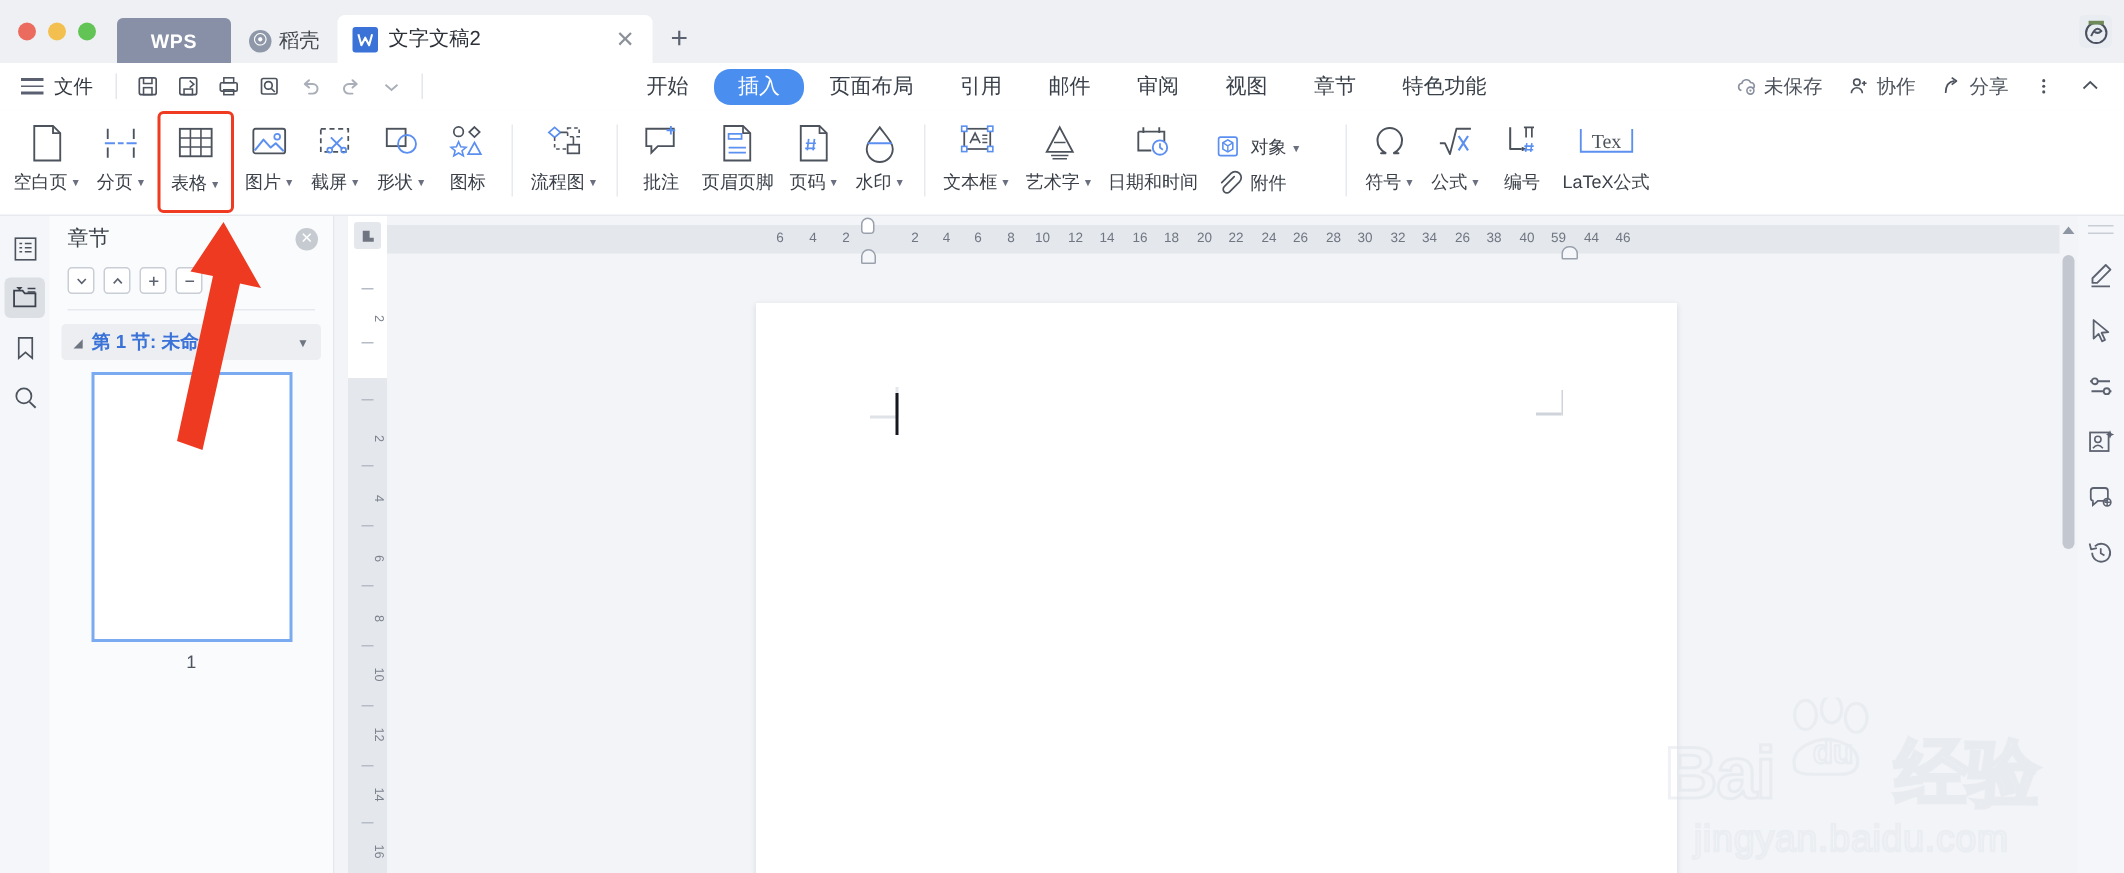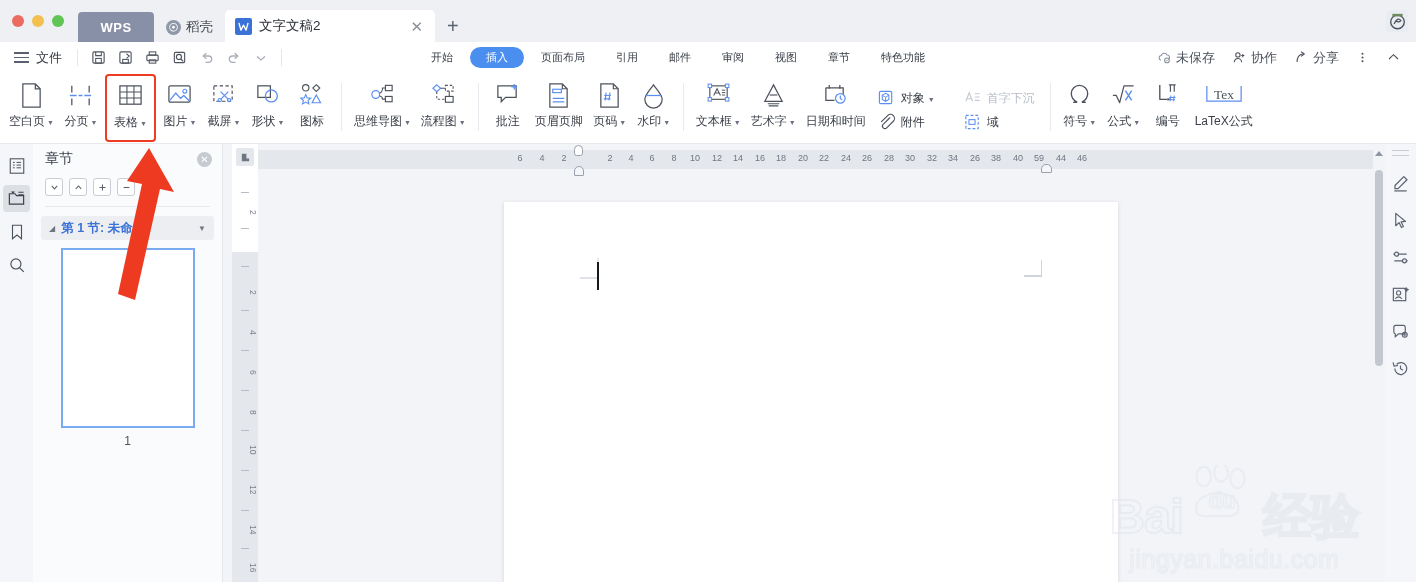--- a/index.html
+++ b/index.html
@@ -60,21 +60,21 @@
   .menubar {
     position: absolute; top: 42px; left: 0; width: 1416px; height: 31px;
     background: #fff; display: flex; align-items: center; padding-left: 8px;
   }
   .hamb { width: 26px; display: flex; flex-direction: column; gap: 3px; padding: 0 6px; }
   .hamb i { display: block; height: 1.5px; background: #5a6070; width: 15px; }
   .menu-file { font-size: 13px; color: #333941; padding: 0 8px 0 2px; }
   .vdiv { width: 1px; height: 17px; background: #e3e6ec; margin: 0 7px; }
   .qicon { width: 27px; height: 24px; display: flex; align-items: center; justify-content: center; }
   .ribbon-tabs { display: flex; align-items: center; margin-left: 128px; gap: 3px; }
-  .rtab { font-size: 11px; color: #3a4049; padding: 3px 14px; border-radius: 11px; white-space: nowrap; }
+  .rtab { font-size: 14px; color: #3a4049; padding: 3px 14px; border-radius: 11px; white-space: nowrap; }
   .rtab.active { background: #4a8ef0; color: #fff; padding: 3px 16px; }
   .mb-right { margin-left: auto; display: flex; align-items: center; gap: 3px; padding-right: 8px; }
   .mbr-item { display: flex; align-items: center; gap: 4px; font-size: 13px; color: #4d535d; padding: 2px 7px; }
 
   
   .ribbon {
     position: absolute; top: 73px; left: 0; width: 1416px; height: 71px;
     background: #fff; display: flex; align-items: flex-start; padding-left: 4px;
     border-bottom: 1px solid #e6e9ee;
   }
@@ -435,34 +435,20 @@
       </div>
     </div>
 
 
     <span class="rsep"></span>
 
     <div class="rgroup">
       <div class="ritem">
         <span class="ic">
           <svg width="27" height="26" viewBox="0 0 28 27">
-              <circle cx="7" cy="13" r="4" fill="none" stroke="#5b8ff0" stroke-width="1.3"></circle>
-              <rect x="17" y="3.5" width="7" height="5.5" fill="none" stroke="#4d535d" stroke-width="1.2"></rect>
-              <rect x="17" y="15" width="7" height="5.5" fill="none" stroke="#4d535d" stroke-width="1.2"></rect>
-              <path d="M11 11.5 Q14 11 14 6.3 H17 M11 14.5 Q14 15 14 17.8 H17" fill="none" stroke="#4d535d" stroke-width="1.1"></path>
-            </svg>
-        </span>
-        <span class="lb">
-            <span>思维导图</span>
-            <span class="caret">▼</span>
-          </span>
-      </div>
-      <div class="ritem">
-        <span class="ic">
-          <svg width="27" height="26" viewBox="0 0 28 27">
               <path d="M7 3 L11 6.5 L7 10 L3 6.5 Z" fill="none" stroke="#5b8ff0" stroke-width="1.2"></path>
               <rect x="16" y="3.5" width="8" height="6" fill="none" stroke="#4d535d" stroke-width="1.1" stroke-dasharray="2.5 2"></rect>
               <rect x="16" y="15" width="8" height="6" fill="none" stroke="#4d535d" stroke-width="1.2"></rect>
               <path d="M11 6.5 H16 M20 9.5 V15" stroke="#4d535d" stroke-width="1.1"></path>
               <path d="M7 10 V18 H16" fill="none" stroke="#4d535d" stroke-width="1.1" stroke-dasharray="2.5 2"></path>
             </svg>
         </span>
         <span class="lb">
             <span>流程图</span>
             <span class="caret">▼</span>
@@ -586,36 +572,20 @@
           </span>
       </div>
       <div class="rrow">
         <svg width="19" height="18" viewBox="0 0 20 19">
             <path d="M13.5 5 L6.5 12 a2.6 2.6 0 0 0 3.7 3.7 l7 -7 a4.2 4.2 0 0 0 -6 -6 l-6.5 6.5" fill="none" stroke="#4d535d" stroke-width="1.2" stroke-linecap="round"></path>
           </svg>
         <span class="lb2">附件</span>
       </div>
     </div>
 
-    <div class="rstack">
-      <div class="rrow dis">
-        <svg width="19" height="18" viewBox="0 0 20 19">
-            <path d="M3 13 L6.5 4 L10 13 M4.3 10.3 h4.4" fill="none" stroke="#c3c8d2" stroke-width="1.2"></path>
-            <path d="M12.5 5 h5 M12.5 8.5 h5 M12.5 12 h5" stroke="#c3c8d2" stroke-width="1.1"></path>
-          </svg>
-        <span class="lb2">首字下沉</span>
-      </div>
-      <div class="rrow">
-        <svg width="19" height="18" viewBox="0 0 20 19">
-            <rect x="3" y="2.5" width="13" height="14" fill="none" stroke="#5b8ff0" stroke-width="1.2" stroke-dasharray="3 2"></rect>
-            <rect x="6.3" y="7" width="6.4" height="5" fill="none" stroke="#5b8ff0" stroke-width="1.1"></rect>
-          </svg>
-        <span class="lb2">域</span>
-      </div>
-    </div>
 
     <span class="rsep"></span>
 
     <div class="rgroup">
       <div class="ritem">
         <span class="ic">
           <svg width="27" height="26" viewBox="0 0 28 27">
               <path d="M8 21 h3.5 q-6 -3 -6 -9 a8.5 8.5 0 0 1 17 0 q0 6 -6 9 H20" fill="none" stroke="#4d535d" stroke-width="1.4" stroke-linecap="round"></path>
             </svg>
         </span>

